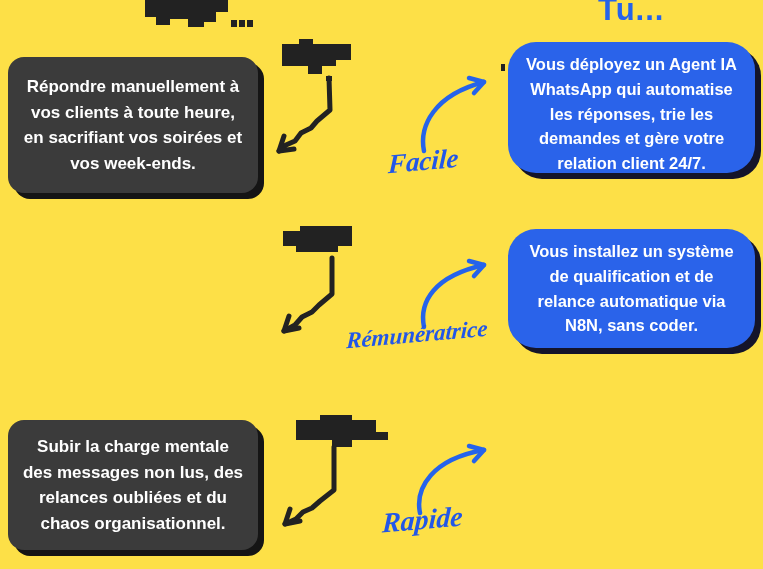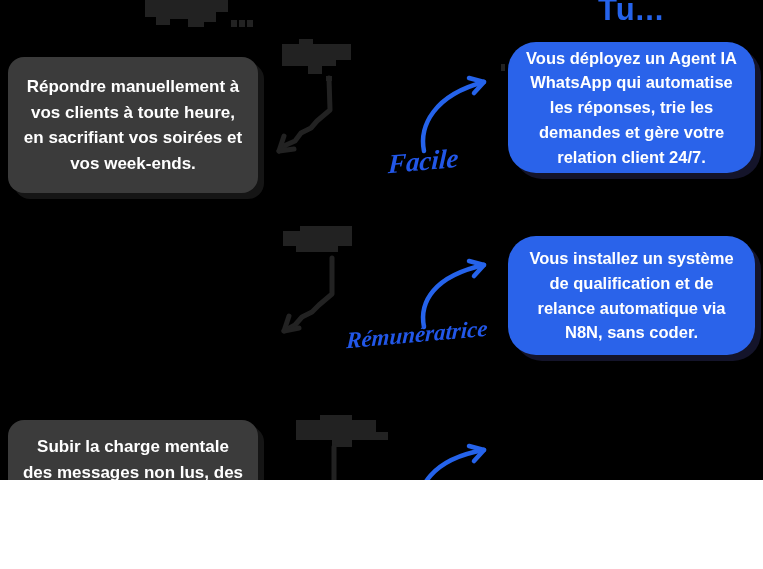--- a/index.html
+++ b/index.html
@@ -1,36 +1,36 @@
 <!DOCTYPE html>
 <html><head>
 <meta charset="utf-8">
 <style>
   html,body{margin:0;padding:0;background:#fff;}
   .canvas{
-    position:relative;width:763px;height:480px;overflow:hidden;background:#000000;
+    position:relative;width:763px;height:569px;overflow:hidden;background:#fde047;
     font-family:"Liberation Sans","DejaVu Sans",sans-serif;
   }
   .dark-box{
     position:absolute;left:8px;width:250px;background:#3b3b3b;color:#ffffff;
     border-radius:16px;box-shadow:6px 6px 0 #151515;
     display:flex;align-items:center;justify-content:center;text-align:center;
     font-weight:bold;font-size:17px;line-height:1.5;padding:20px 14px;box-sizing:border-box;
   }
   .db1{top:57px;height:136px}
   .db2{top:247px;height:98px}
   .db3{top:420px;height:130px}
   .blue-box{
     position:absolute;left:508px;width:247px;background:#2a63ea;color:#ffffff;
     border-radius:28px;box-shadow:6px 6px 0 #14142a;
-    display:flex;align-items:center;justify-content:center;text-align:center;
+    display:flex;justify-content:center;text-align:center;
     font-weight:bold;font-size:16.5px;line-height:1.5;padding:10px 14px;box-sizing:border-box;
   }
   .bb1{top:42px;height:131px}
-  .bb2{top:236px;height:119px}
+  .bb2{top:229px;height:119px}
   .bb3{top:424px;height:119px}
   .script-word{
     position:absolute;color:#2257e8;font-family:"Liberation Serif","DejaVu Serif",serif;
     font-style:italic;font-weight:bold;transform:rotate(-5deg) skewX(-8deg);white-space:nowrap;
   }
   .sw1{left:388px;top:146px;font-size:27px}
   .sw2{left:346px;top:322px;font-size:23px}
   .sw3{left:382px;top:504px;font-size:28px}
   .right-title{
     position:absolute;left:598px;top:-8px;font-size:31px;font-weight:bold;

